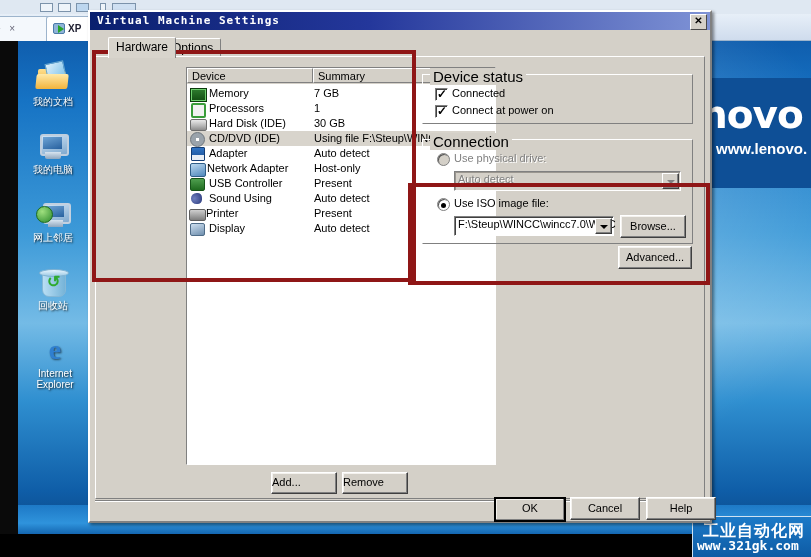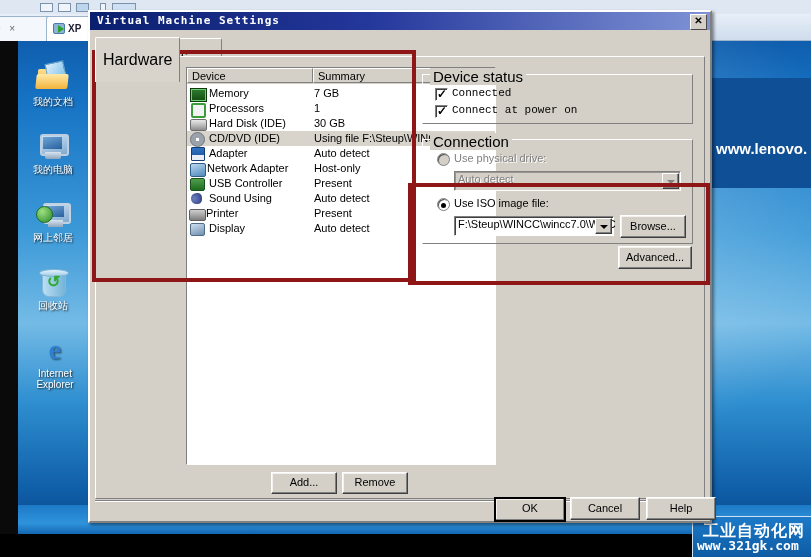--- a/index.html
+++ b/index.html
@@ -82,23 +82,23 @@
       box-shadow:2px 2px 3px rgba(0,0,0,.45);}
   #titlebar{position:absolute;left:0;top:0;width:100%;height:18px;
       background:linear-gradient(90deg,#0a1f6e 0%,#24379b 45%,#7f93d6 100%);}
   #titlebar .t{position:absolute;left:7px;top:2px;color:#fff;font-size:11px;font-weight:bold;
       font-family:"DejaVu Sans Mono",monospace;letter-spacing:1px;}
   #closebtn{position:absolute;right:3px;top:2px;width:15px;height:14px;background:#d4d0c8;
       border:1px solid #fff;border-right-color:#4a4a4a;border-bottom-color:#4a4a4a;
       font-size:10px;line-height:12px;text-align:center;color:#000;font-weight:bold;cursor:pointer;}
 
   .tabstrip{position:absolute;left:5px;top:26px;width:610px;height:19px;}
-  .tabbtn{position:absolute;top:0;height:19px;line-height:18px;font-size:16px;color:#000;
+  .tabbtn{position:absolute;top:0;height:19px;line-height:18px;font-size:12px;color:#000;
       background:#d4d0c8;border:1px solid #fff;border-right-color:#808080;border-bottom:none;
-      padding:12px 7px;border-radius:2px 2px 0 0;cursor:pointer;}
+      padding:0 7px;border-radius:2px 2px 0 0;cursor:pointer;margin-left:13px;}
   .tabbtn.active{top:-1px;height:20px;line-height:19px;background:#d8d4cc;z-index:2;}
 
   #panel{position:absolute;left:5px;top:44px;width:608px;height:441px;background:#d4d0c8;
       border:1px solid #fff;border-right-color:#808080;border-bottom-color:#808080;}
 
   
   #devlist{position:absolute;left:96px;top:55px;width:308px;height:396px;background:#fff;
       border:1px solid #808080;border-right-color:#fff;border-bottom-color:#fff;overflow:hidden;}
   .lhead{position:absolute;left:0;top:0;width:100%;height:16px;background:#d4d0c8;}
   .lhead div{position:absolute;top:0;height:15px;line-height:15px;font-size:11px;color:#000;
@@ -121,36 +121,36 @@
   .g-hdd{background:linear-gradient(180deg,#e9e9e9 0%,#b9b9b9 55%,#8d8d8d 100%);border:1px solid #6e6e6e;border-radius:2px;}
   .g-cd{background:radial-gradient(circle at 50% 50%,#fff 0 18%,#9aa3ab 20% 100%);border-radius:50%;border:1px solid #6d757c;}
   .g-fd{background:linear-gradient(180deg,#2f73c4,#1b4f93);border:1px solid #143d74;border-radius:1px;
       box-shadow:inset 0 -5px 0 #e8eef5;}
   .g-net{background:linear-gradient(160deg,#bcd9f0,#4f87bb);border:1px solid #2f5d87;border-radius:2px;}
   .g-usb{background:linear-gradient(180deg,#4f9f4f,#1f6b1f);border:1px solid #17541a;border-radius:2px;}
   .g-snd{background:radial-gradient(circle at 30% 50%,#6f7fbf,#2b3a7c);border-radius:50% 40% 40% 50%;}
   .g-prn{background:linear-gradient(180deg,#cfcfcf,#7e7e7e);border:1px solid #5e5e5e;border-radius:2px;}
   .g-dsp{background:linear-gradient(160deg,#cfe0f0,#6f8fae);border:1px solid #4e6c88;border-radius:2px;}
 
-  .lowbtn{position:absolute;height:20px;line-height:19px;font-size:11px;text-align:center;background:#d4d0c8;
+  .lowbtn{position:absolute;height:20px;line-height:19px;font-size:11px;background:#d4d0c8;
       border:1px solid #fff;border-right-color:#404040;border-bottom-color:#404040;
       box-shadow:inset -1px -1px 0 #808080, inset 1px 1px 0 #f4f2ee;cursor:pointer;color:#000;}
 
   
   .grp{position:absolute;border:1px solid #fff;border-top-color:#808080;border-left-color:#808080;}
   .grp .inner{position:absolute;left:-1px;top:-1px;right:-1px;bottom:-1px;border:1px solid #808080;
       border-top-color:#fff;border-left-color:#fff;pointer-events:none;}
   .grp > .lbl{position:absolute;left:7px;top:-7px;background:#d4d0c8;padding:0 3px;font-size:15px;color:#000;}
 
   .chk{position:absolute;font-size:11px;color:#000;cursor:pointer;}
   .chk .box{position:absolute;left:0;top:1px;width:11px;height:11px;background:#fff;
       border:1px solid #808080;border-right-color:#fff;border-bottom-color:#fff;
       box-shadow:inset 1px 1px 0 #404040;}
   .chk .tick{position:absolute;left:1px;top:-2px;font-size:12px;line-height:14px;color:#000;font-weight:bold;}
-  .chk .cl{position:absolute;left:17px;top:0;white-space:nowrap;font-family:Liberation Mono, monospace;}
+  .chk .cl{position:absolute;left:17px;top:0;white-space:nowrap;}
 
   .rad{position:absolute;font-size:11px;color:#000;cursor:pointer;}
   .rad .rb{position:absolute;left:0;top:1px;width:11px;height:11px;border-radius:50%;background:#fff;
       border:1px solid #808080;box-shadow:inset 1px 1px 0 #555;}
   .rad .dot{position:absolute;left:3px;top:4px;width:5px;height:5px;border-radius:50%;background:#000;}
   .rad .rl{position:absolute;left:17px;top:0;white-space:nowrap;}
   .rad.dis .rb{background:#d4d0c8;}
   .rad.dis .rl{color:#808080;text-shadow:1px 1px 0 #fff;}
 
   .combo{position:absolute;height:18px;background:#fff;border:1px solid #808080;
@@ -235,20 +235,21 @@
   <span class="cap">回收站</span>
 </div>
 <div class="dicon" style="left:22px;top:334px;width:66px">
   <span class="glyph ic-ie">
       <span class="e">e</span>
     </span>
   <span class="cap">Internet Explorer</span>
 </div>
 
 <div id="lenovo">
+  <div class="big">novo</div>
   <div class="url">www.lenovo.</div>
 </div>
 
 <div id="watermark">
   <div class="cn">工业自动化网</div>
   <div class="en">www.321gk.com</div>
 </div>
 
 <div id="dlg">
 

